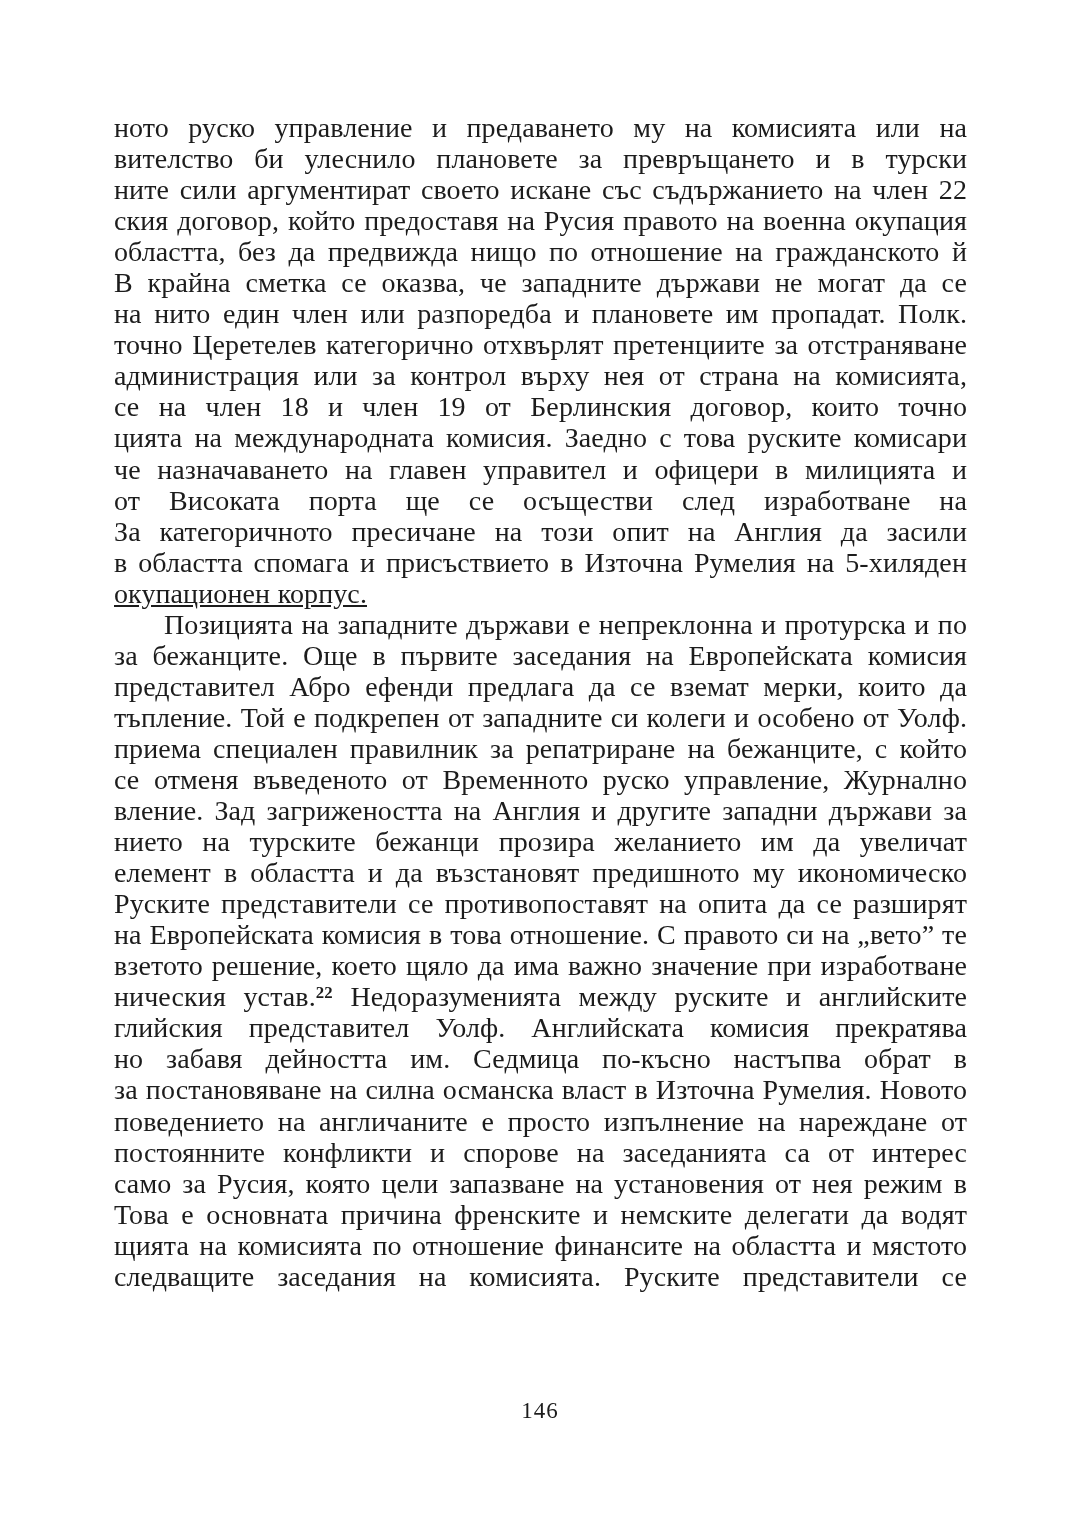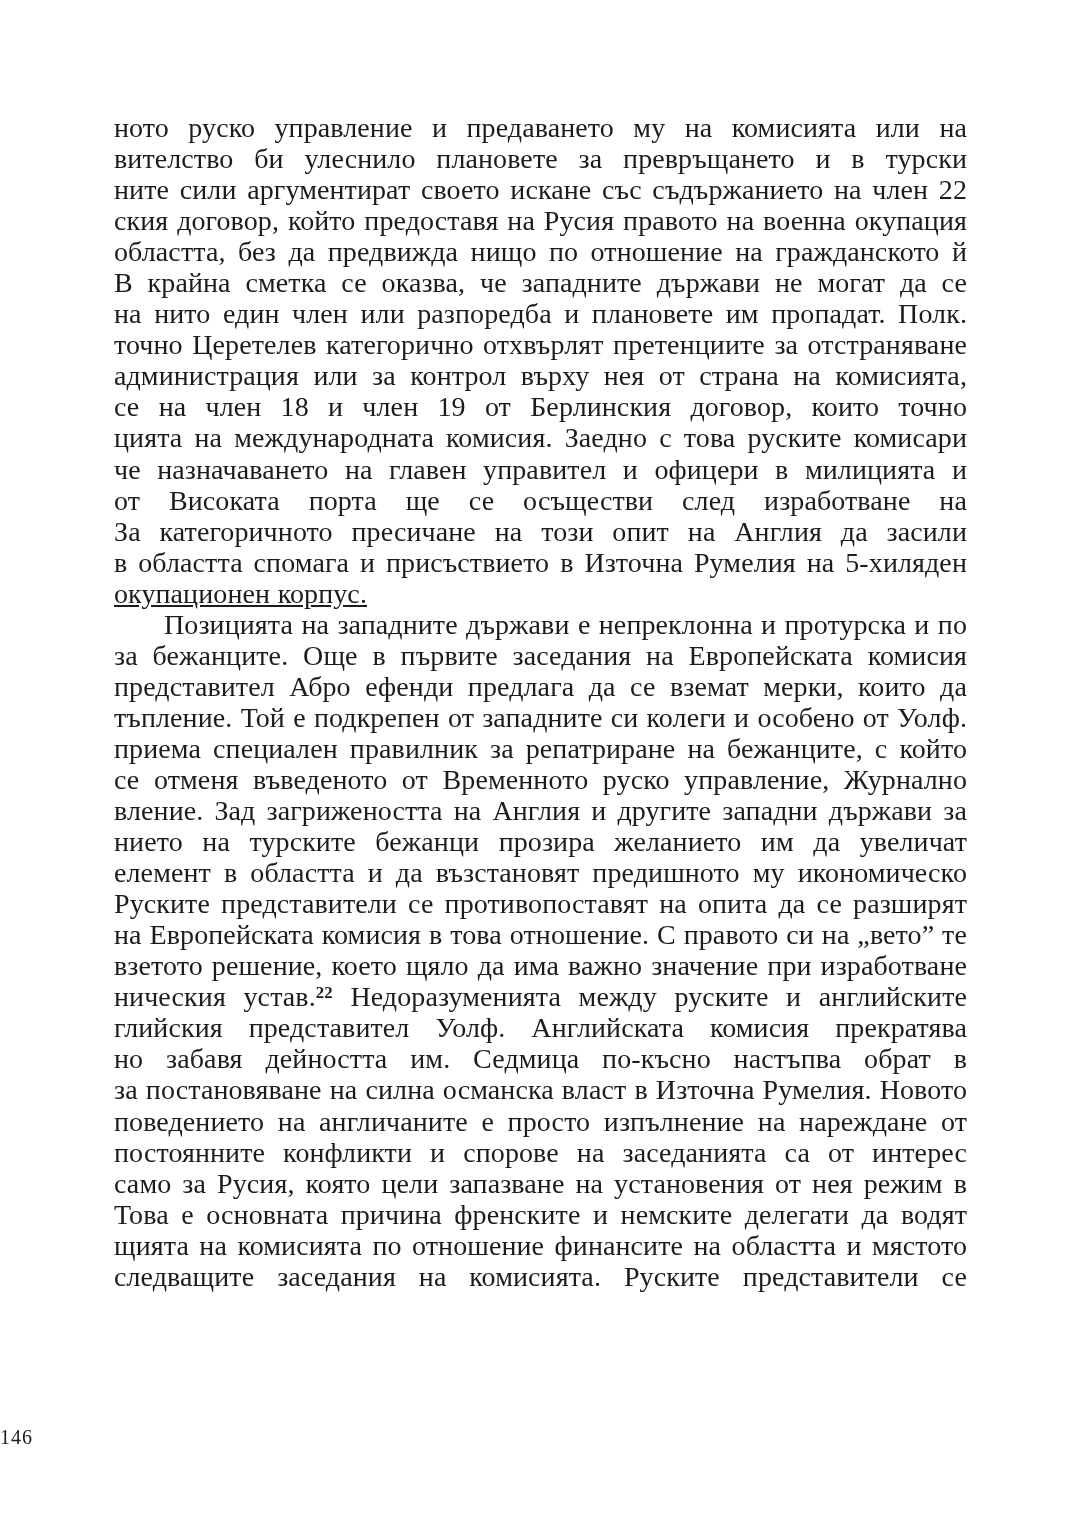--- a/index.html
+++ b/index.html
@@ -46,23 +46,23 @@
     vertical-align: baseline;
     position: relative;
     top: -0.48em;
     font-weight: bold;
   }
   .page-number {
     position: absolute;
     left: 0;
     top: 1398px;
     width: 100%;
-    font-size: 20px;
+    text-align: center;
+    font-size: 23px;
     letter-spacing: 1px;
-    margin-top: 28px;
   }
 </style>
 </head>
 <body>
 
 <div class="page">
   <main class="text-block">
       <div class="line">ното руско управление и предаването му на комисията или на турското пра-</div>
       <div class="line">вителство би улеснило плановете за превръщането и в турски вилает.<sup>20</sup> Запад-</div>
       <div class="line">ните сили аргументират своето искане със съдържанието на член 22 на Берлин-</div>

